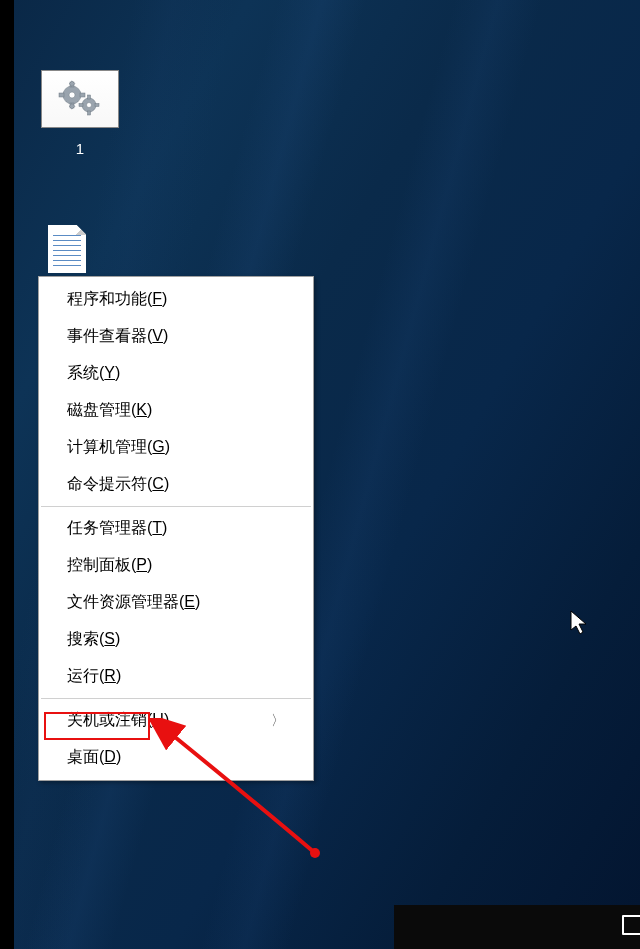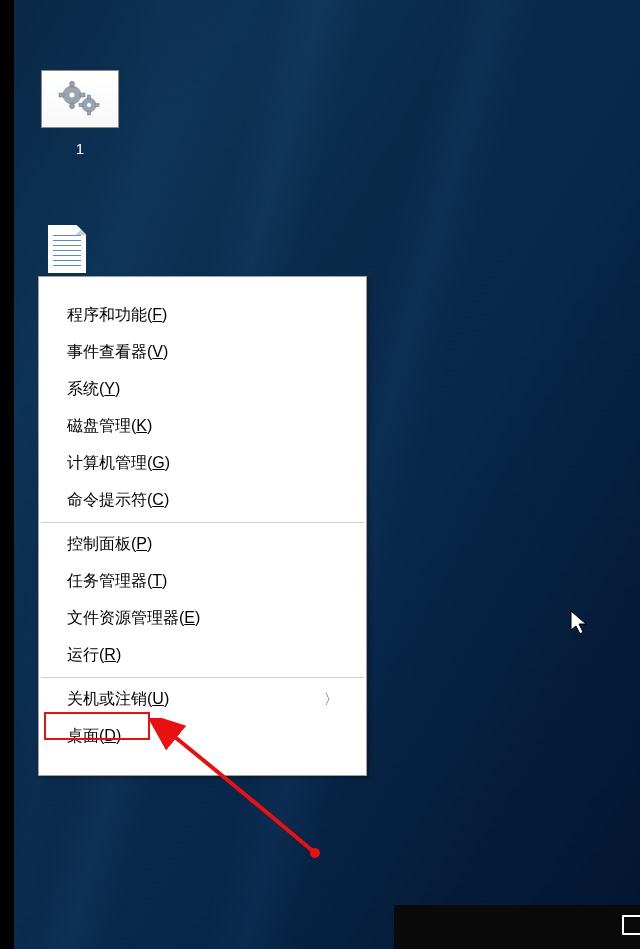--- a/index.html
+++ b/index.html
@@ -77,25 +77,25 @@
       content: '';
       position: absolute;
       top: 0; right: 0;
       width: 10px; height: 10px;
       background: linear-gradient(135deg, #fff 50%, #ccc 50%);
     }
     .context-menu {
       position: absolute;
       left: 24px;
       top: 276px;
-      width: 329px;
+      width: 276px;
       background: #fff;
       border: 1px solid #a0a0a0;
       box-shadow: 2px 2px 4px rgba(0,0,0,0.3);
-      padding: 20px 0;
+      padding: 4px 0;
     }
     .menu-item {
       padding: 8px 28px;
       font-size: 16px;
       color: #000;
       display: flex;
       align-items: center;
       justify-content: space-between;
       cursor: default;
     }
@@ -203,27 +203,30 @@
         <div class="menu-item">
           <span>计算机管理(<span class="underline">G</span>)</span>
         </div>
         <div class="menu-item">
           <span>命令提示符(<span class="underline">C</span>)</span>
         </div>
       </div>
     <div class="menu-sep"></div>
     <div id="g2">
         <div class="menu-item">
+          <span>任务管理器(<span class="underline">T</span>)</span>
+        </div>
+        <div class="menu-item">
           <span>控制面板(<span class="underline">P</span>)</span>
         </div>
         <div class="menu-item">
-          <span>任务管理器(<span class="underline">T</span>)</span>
-        </div>
-        <div class="menu-item">
           <span>文件资源管理器(<span class="underline">E</span>)</span>
+        </div>
+        <div class="menu-item">
+          <span>搜索(<span class="underline">S</span>)</span>
         </div>
         <div class="menu-item">
           <span>运行(<span class="underline">R</span>)</span>
         </div>
       </div>
     <div class="menu-sep"></div>
     <div id="g3">
         <div class="menu-item">
           <span>关机或注销(<span class="underline">U</span>)</span>
           <span class="submenu-arrow">〉</span>

